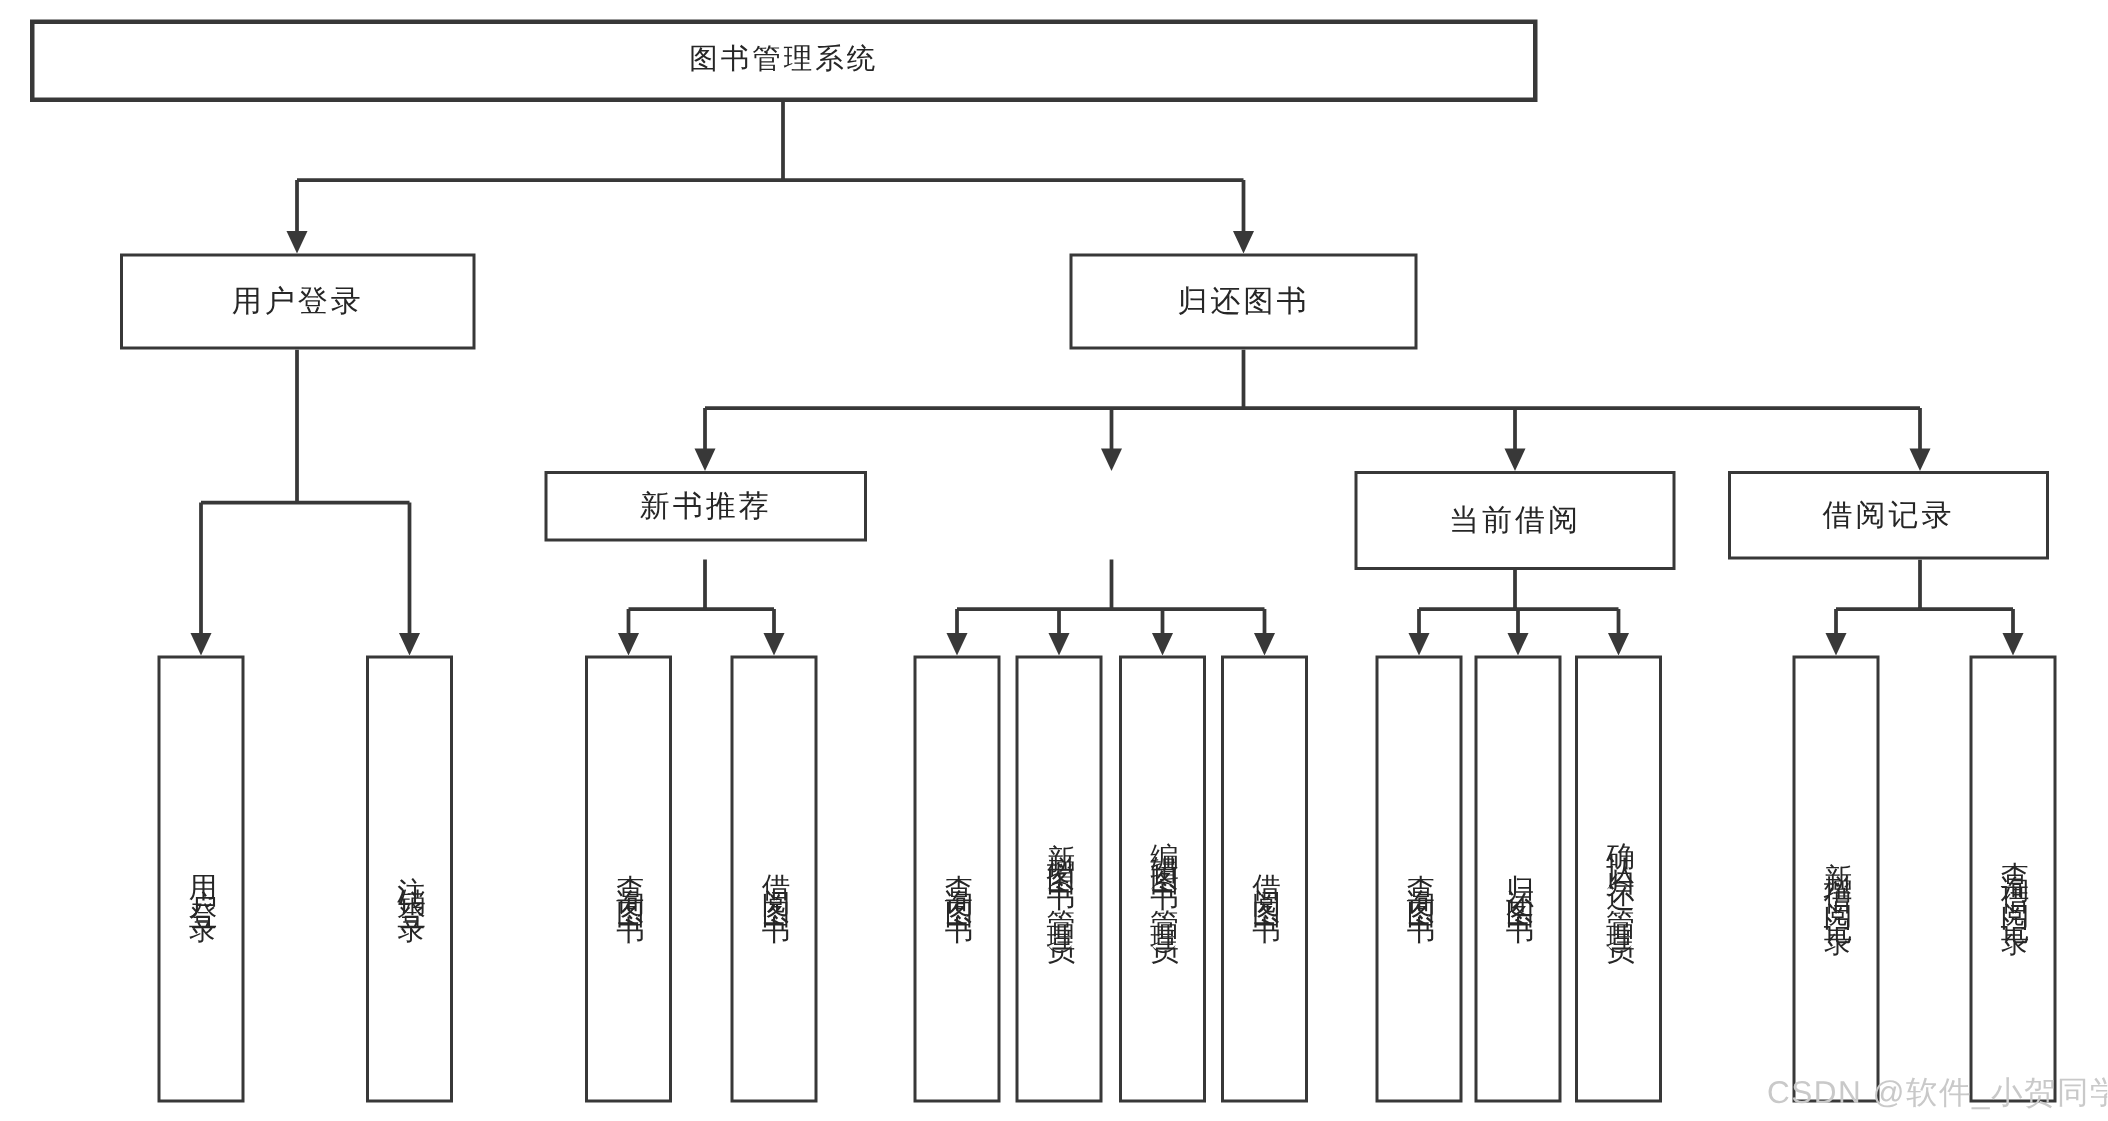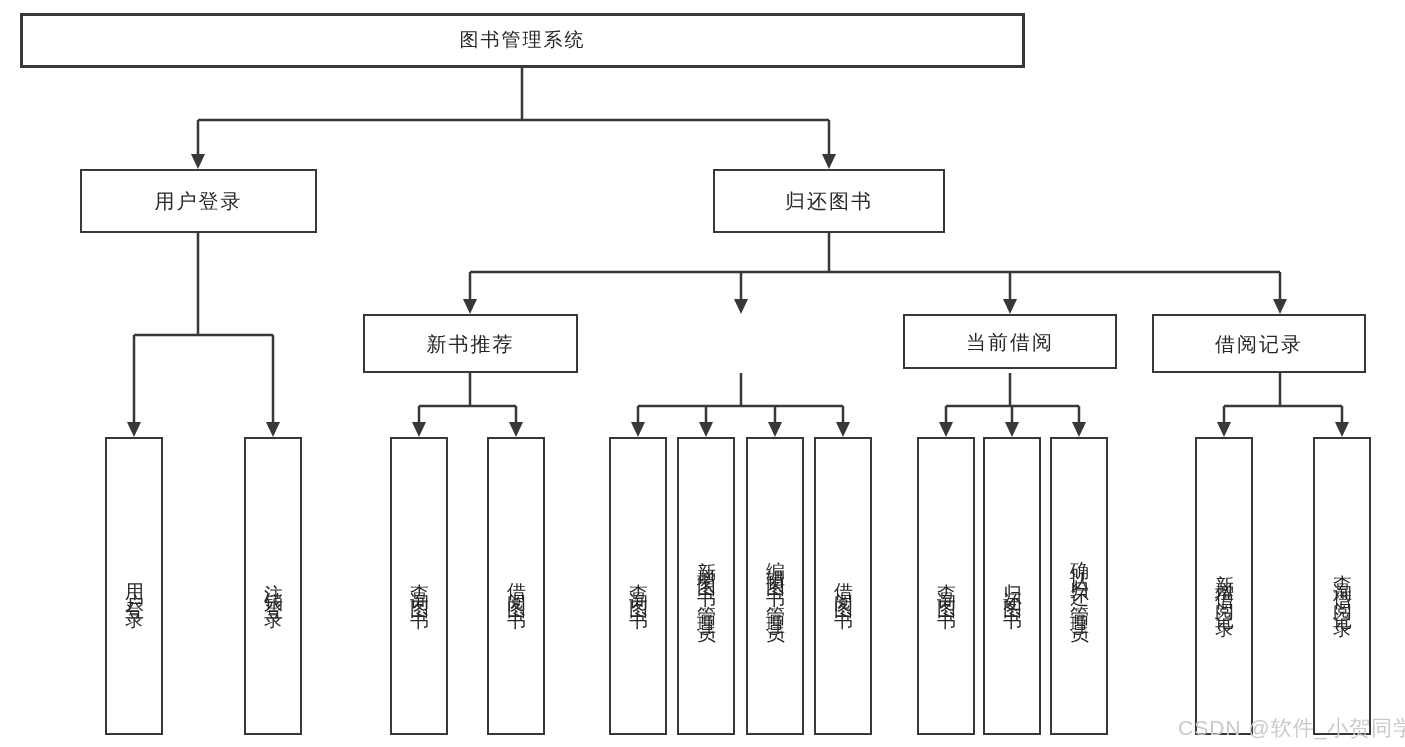--- a/index.html
+++ b/index.html
@@ -71,22 +71,22 @@
       <polygon points="1217,422 1231,422 1224,437"></polygon>
       <polygon points="1335,422 1349,422 1342,437"></polygon>
     </g>
   </svg>
 
   <div class="box root" style="left:20px;top:13px;width:1005px;height:55px">图书管理系统</div>
 
   <div class="box" style="left:80px;top:169px;width:237px;height:64px">用户登录</div>
   <div class="box" style="left:713px;top:169px;width:232px;height:64px">归还图书</div>
 
-  <div class="box" style="left:363px;top:314px;width:215px;height:59px">新书推荐</div>
-  <div class="box" style="left:903px;top:314px;width:214px;height:55px">当前借阅</div>
+  <div class="box" style="left:363px;top:314px;width:215px;height:47px">新书推荐</div>
+  <div class="box" style="left:903px;top:314px;width:214px;height:66px">当前借阅</div>
   <div class="box" style="left:1152px;top:314px;width:214px;height:59px">借阅记录</div>
 
   <div class="box leaf" style="left:105px;top:437px;width:58px;height:298px">用户登录</div>
   <div class="box leaf" style="left:244px;top:437px;width:58px;height:298px">注销登录</div>
 
   <div class="box leaf" style="left:390px;top:437px;width:58px;height:298px">查询图书</div>
   <div class="box leaf" style="left:487px;top:437px;width:58px;height:298px">借阅图书</div>
 
   <div class="box leaf" style="left:609px;top:437px;width:58px;height:298px">查询图书</div>
   <div class="box leaf" style="left:677px;top:437px;width:58px;height:298px">新增图书（管理员）</div>

